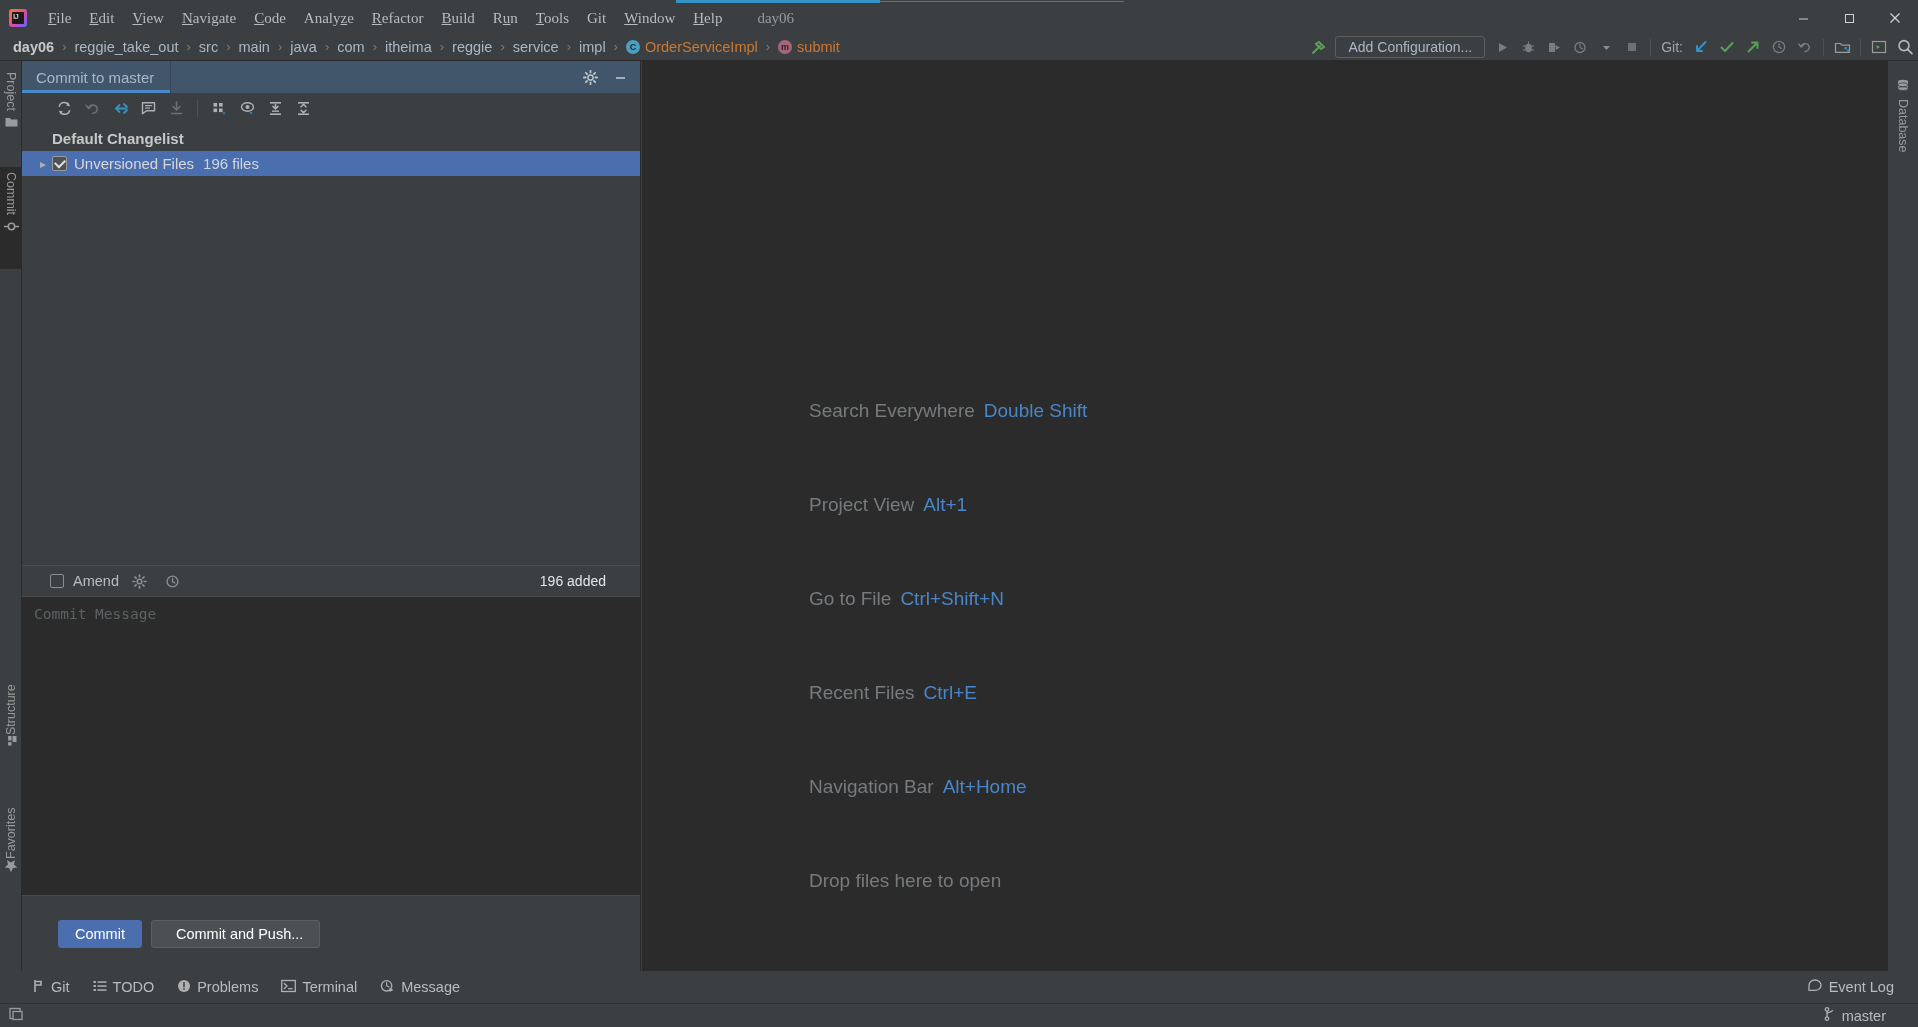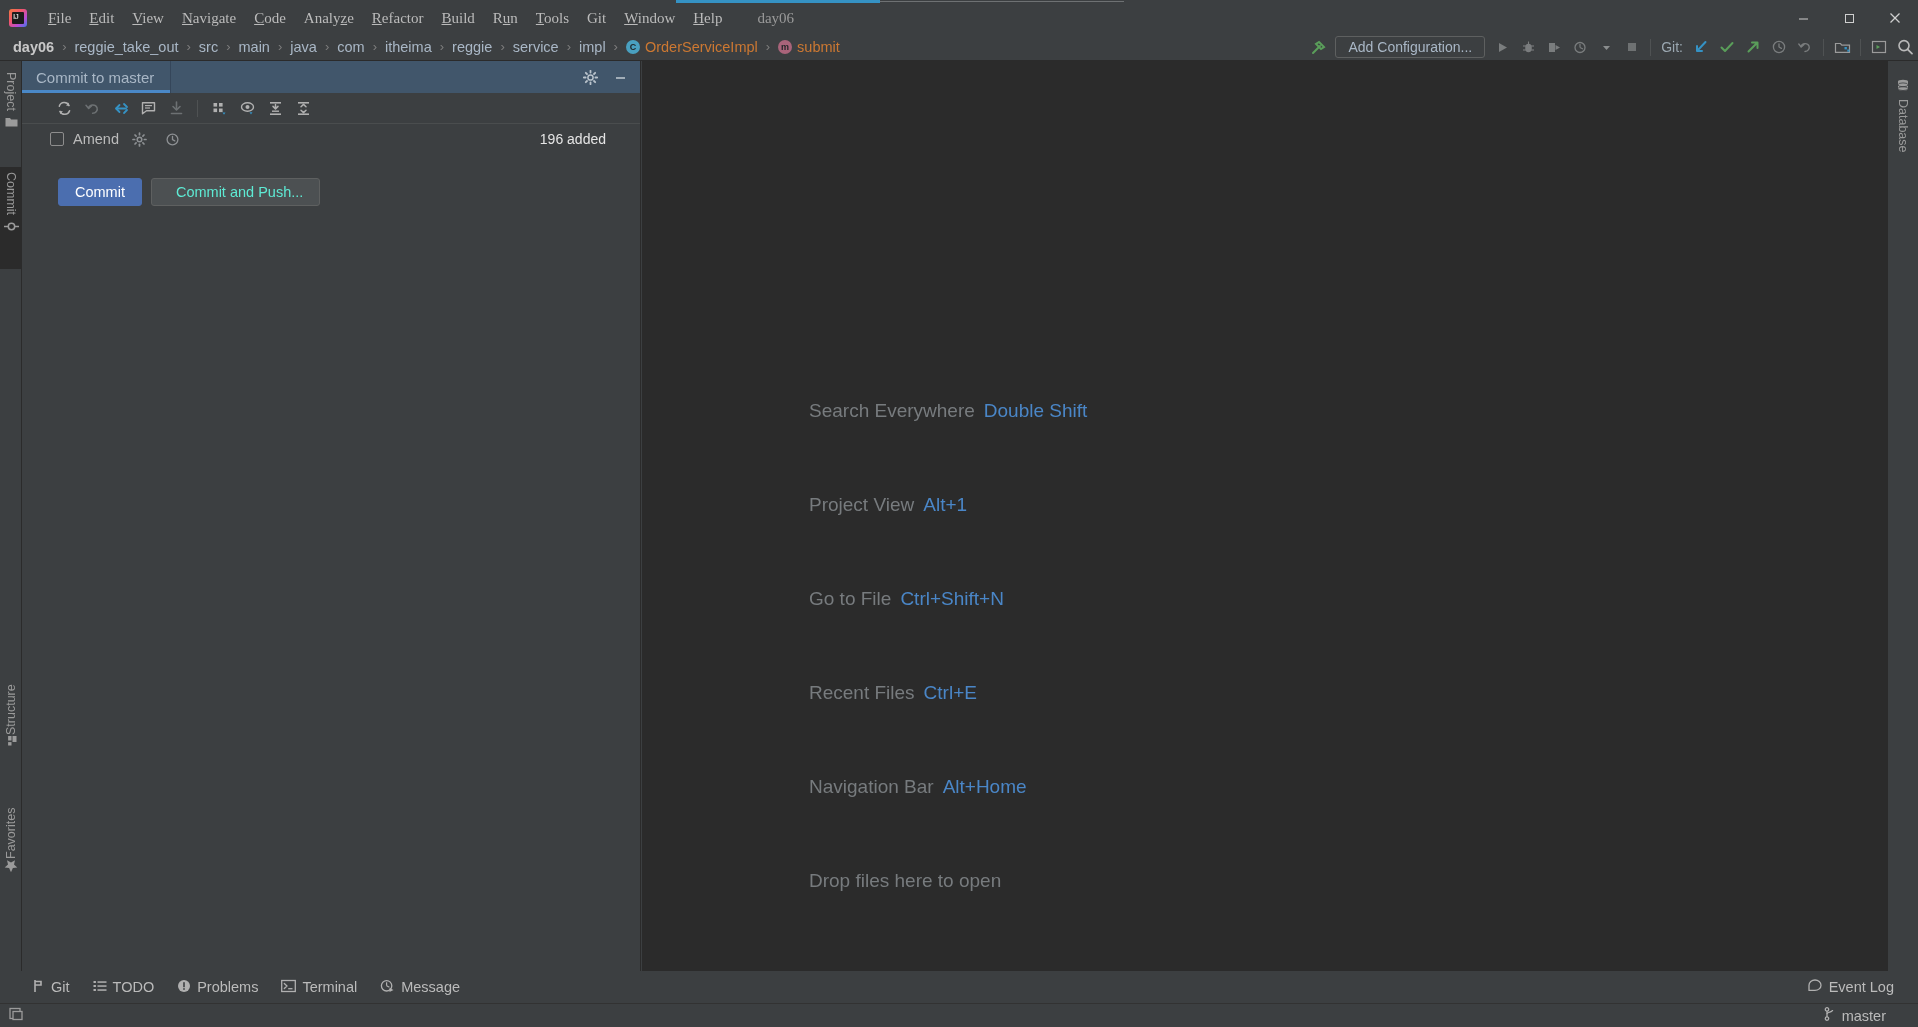--- a/index.html
+++ b/index.html
@@ -128,21 +128,21 @@
     height:300px; background:#2b2b2b; border-top:1px solid #4a4d4e; border-bottom:1px solid #4a4d4e;
     padding:9px 12px; color:#5d6265; font-family:"DejaVu Sans Mono", monospace; font-size:14.5px;
   }
 
   #commit-buttons { height:75px; display:flex; align-items:center; padding-left:36px; gap:9px; }
   .btn {
     height:28px; border-radius:3px; font-size:14.5px; display:flex; align-items:center;
     justify-content:center; padding:0 16px;
   }
   .btn.primary { background:#4b6eaf; color:#ffffff; border:1px solid #4b6eaf; }
-  .btn.normal { background:#4c5052; color:#5eead4; border:1px solid #5e6060;padding-left:24px; }
+  .btn.normal { background:#4c5052; color:#ffffff; border:1px solid #5e6060;padding-left:24px; }
 
   
   #editor {
     position:absolute; left:642px; top:61px; width:1245px; height:910px;
     background:#2b2b2b;
   }
   #hints { position:absolute; left:167px; top:292px; display:flex; flex-direction:column; gap:25px; }
   .hint { font-size:19px; color:#777b7e; white-space:nowrap;margin-top:47px; }
   .hint .key { color:#4a86c7; margin-left:9px; }
 
@@ -487,20 +487,31 @@
     <span class="ctb">
       <svg width="17" height="17" viewBox="0 0 17 17">
         <line x1="3" y1="2.8" x2="14" y2="2.8" stroke="#b0b0b0" stroke-width="1.6"></line>
         <line x1="3" y1="14.2" x2="14" y2="14.2" stroke="#b0b0b0" stroke-width="1.6"></line>
         <path d="M6 6.8 L8.5 4.4 L11 6.8" stroke="#b0b0b0" stroke-width="1.5" fill="none" stroke-linecap="round" stroke-linejoin="round"></path>
         <path d="M6 10.2 L8.5 12.6 L11 10.2" stroke="#b0b0b0" stroke-width="1.5" fill="none" stroke-linecap="round" stroke-linejoin="round"></path>
       </svg>
     </span>
   </div>
 
+  <div id="changes-tree">
+    <div class="tree-row header">
+      <span>Default Changelist</span>
+    </div>
+    <div class="tree-row selected" style="padding-left:12px;">
+      <span class="twisty">▸</span>
+      <span class="tri-chk checked"></span>
+      <span class="tree-label">Unversioned Files</span>
+      <span class="tree-count">196 files</span>
+    </div>
+  </div>
 
   <div id="amend-bar">
     <span class="chk-box"></span>
     <span class="lbl">Amend</span>
     <span class="ctb">
       <svg width="15" height="15" viewBox="0 0 15 15">
         <circle cx="7.5" cy="7.5" r="2.3" fill="none" stroke="#8d9093" stroke-width="1.5"></circle>
         <g stroke="#8d9093" stroke-width="1.7" stroke-linecap="round">
           <line x1="7.5" y1="1" x2="7.5" y2="2.7"></line>
             <line x1="7.5" y1="12.3" x2="7.5" y2="14"></line>
@@ -515,20 +526,21 @@
     </span>
     <span class="ctb">
       <svg width="15" height="15" viewBox="0 0 15 15">
         <circle cx="7.5" cy="7.5" r="5.4" fill="none" stroke="#8d9093" stroke-width="1.3"></circle>
         <path d="M7.5 4.3 L7.5 7.6 L9.8 8.9" stroke="#8d9093" stroke-width="1.3" fill="none" stroke-linecap="round"></path>
       </svg>
     </span>
     <span id="added-count">196 added</span>
   </div>
 
+  <div id="commit-message">Commit Message</div>
 
   <div id="commit-buttons">
     <div class="btn primary">Commit</div>
     <div class="btn normal">Commit and Push...</div>
   </div>
 </div>
 
 <div id="editor">
   <div id="hints">
     <div class="hint">

